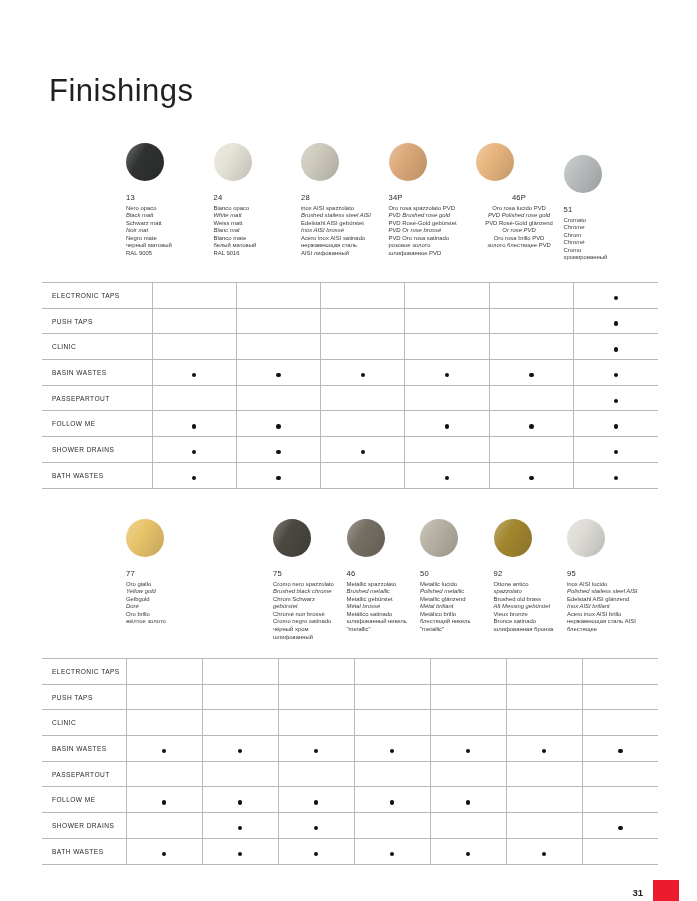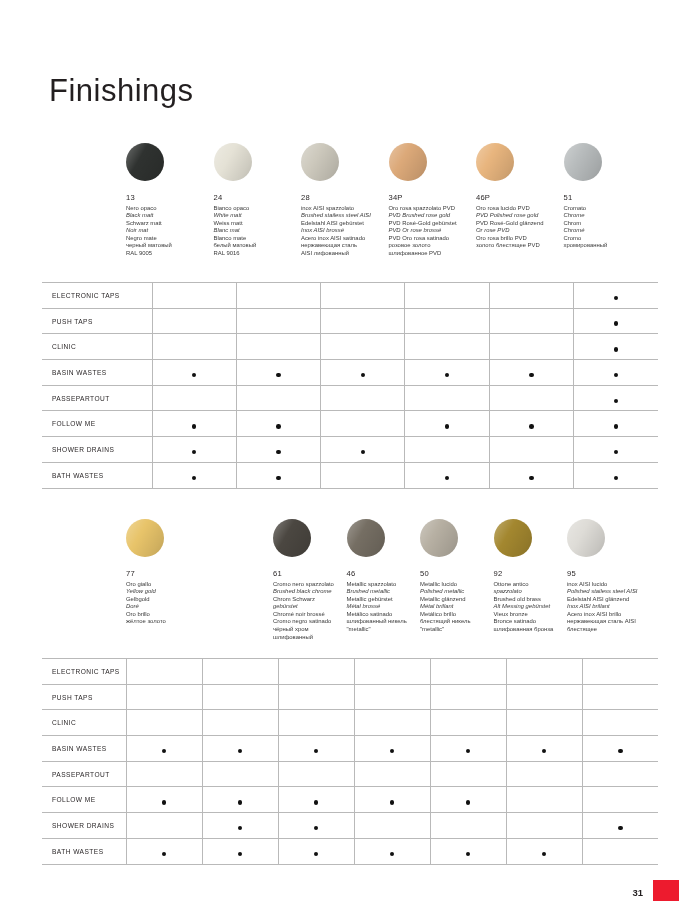--- a/index.html
+++ b/index.html
@@ -127,33 +127,33 @@
         <div class="swatch-lines">
           <div class="ln">Oro rosa spazzolato PVD</div>
           <div class="ln it">PVD Brushed rose gold</div>
           <div class="ln">PVD Rosé-Gold gebürstet</div>
           <div class="ln it">PVD Or rose brossé</div>
           <div class="ln">PVD Oro rosa satinado</div>
           <div class="ln">розовое золото</div>
           <div class="ln">шлифованное PVD</div>
         </div>
       </div>
-      <div class="swatch-col" style="left: 350px; top: 0px;">
+      <div class="swatch-col" style="left: 350px; top: 0px; text-align: center;">
         <span class="swatch-disc" style="background: linear-gradient(120deg, rgba(255, 255, 255, 0.3), rgba(255, 255, 255, 0) 38%, rgba(0, 0, 0, 0.1) 78%, rgba(0, 0, 0, 0.18)) rgb(232, 181, 126);"></span>
         <div class="swatch-code">46P</div>
         <div class="swatch-lines">
           <div class="ln">Oro rosa lucido PVD</div>
           <div class="ln it">PVD Polished rose gold</div>
           <div class="ln">PVD Rosé-Gold glänzend</div>
           <div class="ln it">Or rose PVD</div>
           <div class="ln">Oro rosa brillo PVD</div>
           <div class="ln">золото блестящее PVD</div>
         </div>
       </div>
-      <div class="swatch-col" style="left: 437.5px; top: 0px;">
+      <div class="swatch-col" style="left: 437.5px; top: 12px;">
         <span class="swatch-disc" style="background: linear-gradient(120deg, rgba(255, 255, 255, 0.3), rgba(255, 255, 255, 0) 38%, rgba(0, 0, 0, 0.1) 78%, rgba(0, 0, 0, 0.18)) rgb(184, 188, 189);"></span>
         <div class="swatch-code">51</div>
         <div class="swatch-lines">
           <div class="ln">Cromato</div>
           <div class="ln it">Chrome</div>
           <div class="ln">Chrom</div>
           <div class="ln it">Chromé</div>
           <div class="ln">Cromo</div>
           <div class="ln">хромированный</div>
         </div>
@@ -254,21 +254,21 @@
           <div class="ln">Oro giallo</div>
           <div class="ln it">Yellow gold</div>
           <div class="ln">Gelbgold</div>
           <div class="ln it">Doré</div>
           <div class="ln">Oro brillo</div>
           <div class="ln">жёлтое золото</div>
         </div>
       </div>
       <div class="swatch-col" style="left: 147px; top: 0px;">
         <span class="swatch-disc" style="background: linear-gradient(120deg, rgba(255, 255, 255, 0.3), rgba(255, 255, 255, 0) 38%, rgba(0, 0, 0, 0.1) 78%, rgba(0, 0, 0, 0.18)) rgb(75, 71, 65);"></span>
-        <div class="swatch-code">61</div>
+        <div class="swatch-code">75</div>
         <div class="swatch-lines">
           <div class="ln">Cromo nero spazzolato</div>
           <div class="ln it">Brushed black chrome</div>
           <div class="ln">Chrom Schwarz</div>
           <div class="ln it">gebürstet</div>
           <div class="ln">Chromé noir brossé</div>
           <div class="ln">Cromo negro satinado</div>
           <div class="ln">чёрный хром</div>
           <div class="ln">шлифованный</div>
         </div>

